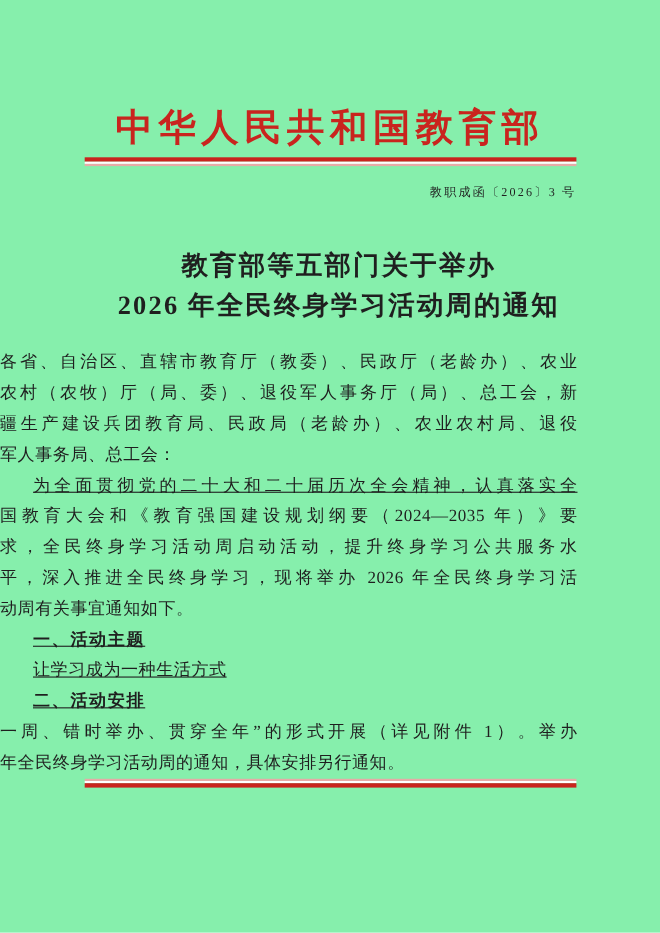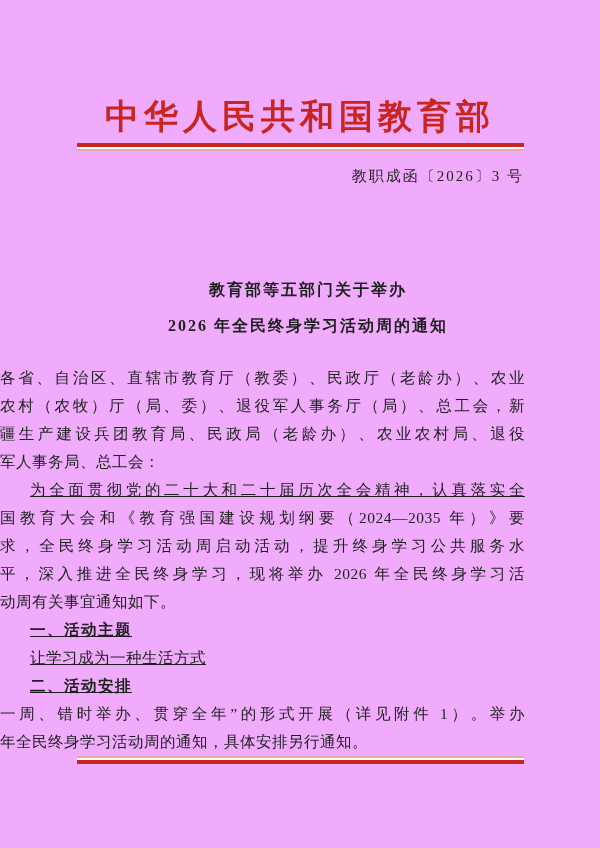--- a/index.html
+++ b/index.html
@@ -4,21 +4,21 @@
 <style>
   html, body {
     margin: 0;
     padding: 0;
     background: #ffffff;
   }
   .page {
     position: relative;
     width: 600px;
     height: 848px;
-    background: #f0abfc;
+    background: #86efac;
     overflow: hidden;
     font-family: "Liberation Serif", serif;
     color: #1f1f1f;
   }
   .letterhead {
     padding-top: 97px;
     text-align: center;
     font-size: 34px;
     line-height: 40px;
     font-weight: bold;
@@ -30,27 +30,27 @@
     margin-right: 76px;
   }
   .rule-top { margin-top: 6px; }
   .rule-thick { height: 4px; }
   .rule-thin  { height: 2px; }
   .rule-gap   { height: 2px; background: #ffffff; }
   .doc-number {
     margin-top: 16px;
     padding-right: 76px;
     text-align: right;
-    font-size: 15px;
+    font-size: 11px;
     letter-spacing: 2px;
   }
   .doc-title {
-    margin-top: 86px;
+    margin-top: 42px;
     text-align: center;
-    font-size: 16px;
+    font-size: 24px;
     font-weight: bold;
     line-height: 36px;
     letter-spacing: 2px;
     padding-left: 16px;
   }
   .doc-body {
     margin-top: 20px;
     padding-right: 75px;
     font-size: 15.5px;
     line-height: 28px;

